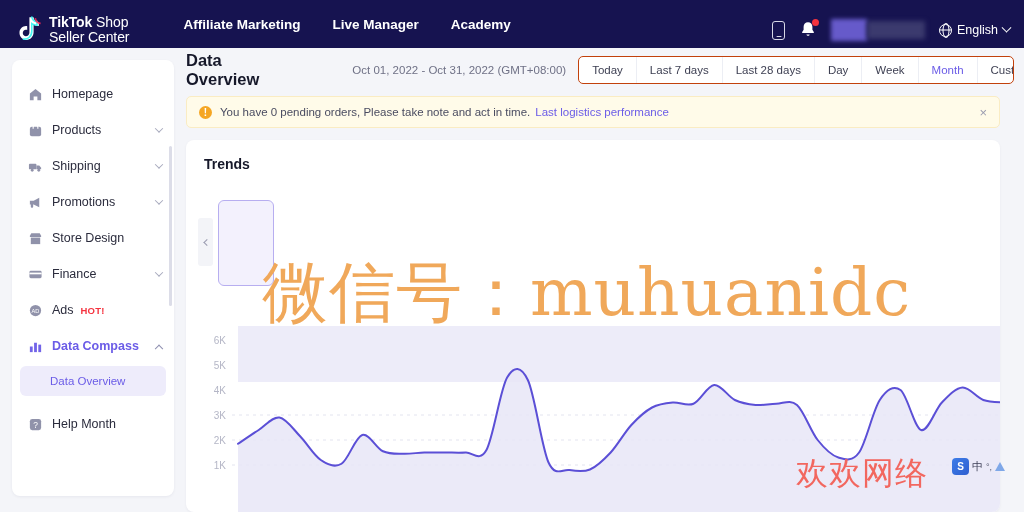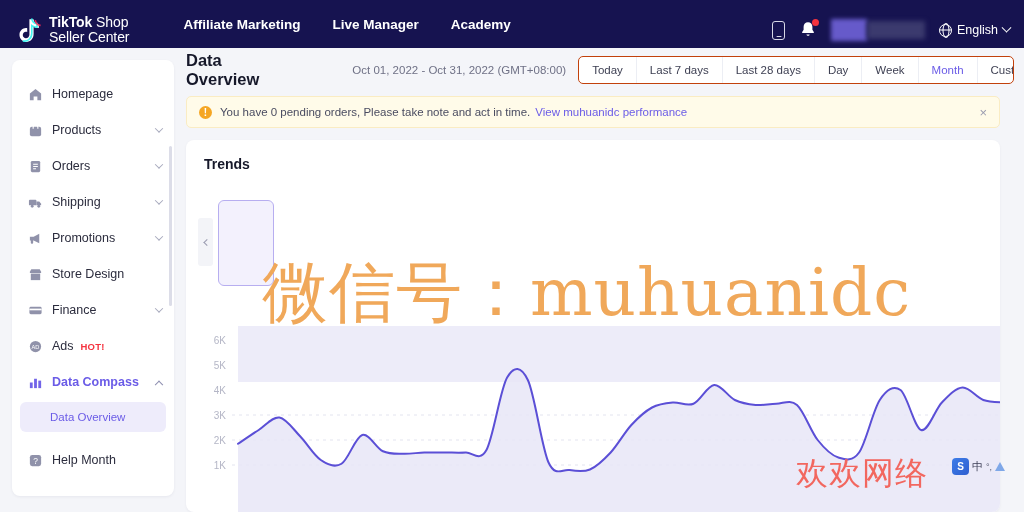--- a/index.html
+++ b/index.html
@@ -10,21 +10,21 @@
     color: #16182a;
     -webkit-font-smoothing: antialiased;
   }
   #root { position: relative; width: 1024px; height: 512px; overflow: hidden; }
 
   
   .header {
     position: absolute; top: 0; left: 0; width: 1024px; height: 48px;
     background: #161350; display: flex; align-items: center; z-index: 40;
   }
-  .brand { display: flex; align-items: flex-end; margin-left: 16px; margin-top: 12px; }
+  .brand { display: flex; align-items: flex-start; margin-left: 16px; margin-top: 12px; }
   .brand-note { width: 26px; height: 28px; position: relative; margin-right: 7px; }
   .brand-text { color: #fff; line-height: 1.08; }
   .brand-l1 { font-size: 14px; font-weight: 700; letter-spacing: -.1px; }
   .brand-l1 span { font-weight: 400; }
   .brand-l2 { font-size: 14px; font-weight: 400; letter-spacing: -.1px; }
 
   .nav { display: flex; align-items: center; margin-left: 54px; gap: 32px; }
   .nav-item {
     color: #fff; font-size: 13.5px; font-weight: 700; cursor: pointer;
     white-space: nowrap;
@@ -258,30 +258,20 @@
       <span class="sb-ico">
         <svg width="15" height="15" viewBox="0 0 16 16">
             <rect x="2" y="4" width="12" height="10" rx="2" fill="#8b8da6"></rect>
             <path d="M5.5 6V4.5a2.5 2.5 0 015 0V6" fill="none" stroke="#fff" stroke-width="1.2"></path>
           </svg>
       </span>
       <span class="sb-label">Products</span>
       <span class="sb-chev"></span>
     </div>
 
-    <div class="sb-item">
-      <span class="sb-ico">
-        <svg width="15" height="15" viewBox="0 0 16 16">
-            <rect x="3" y="2" width="10" height="12" rx="1.5" fill="#8b8da6"></rect>
-            <path d="M5.5 5.5h5M5.5 8h5M5.5 10.5h3" stroke="#fff" stroke-width="1.1"></path>
-          </svg>
-      </span>
-      <span class="sb-label">Orders</span>
-      <span class="sb-chev"></span>
-    </div>
 
     <div class="sb-item">
       <span class="sb-ico">
         <svg width="15" height="15" viewBox="0 0 16 16">
             <rect x="1" y="5" width="8" height="6" rx="1" fill="#8b8da6"></rect>
             <path d="M9 7h3l2 2.2V11H9z" fill="#8b8da6"></path>
             <circle cx="4.5" cy="12" r="1.5" fill="#8b8da6"></circle>
             <circle cx="11.5" cy="12" r="1.5" fill="#8b8da6"></circle>
           </svg>
       </span>
@@ -373,21 +363,21 @@
         <div class="seg-btn">Day</div>
         <div class="seg-btn">Week</div>
         <div class="seg-btn active">Month</div>
         <div class="seg-btn">Custom</div>
       </div>
     </div>
 
     <div class="banner">
       <span class="warn-ico">!</span>
       <span class="banner-text">You have 0 pending orders, Please take note and act in time.</span>
-      <span class="banner-link">View muhuanidc performance</span>
+      <span class="banner-link">Last logistics performance</span>
       <span class="banner-close">×</span>
     </div>
 
     <div class="card">
       <div class="card-title">Trends</div>
 
       <div class="scroll-arrow">
           <i></i>
         </div>
       <div class="metric-card"></div>

